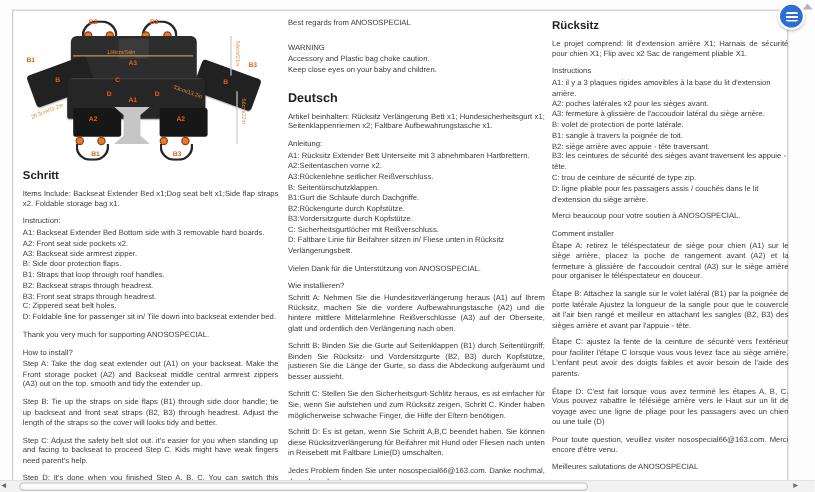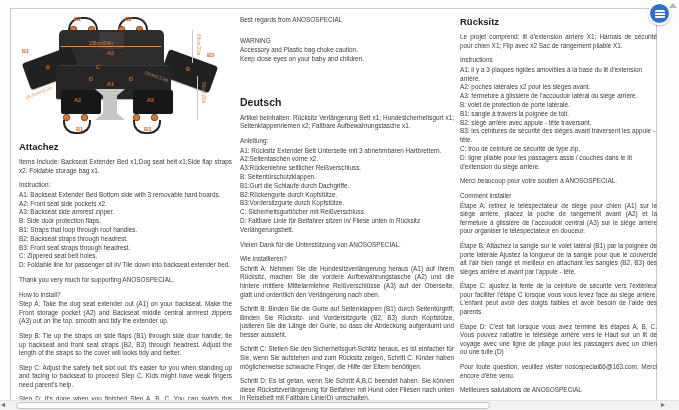--- a/index.html
+++ b/index.html
@@ -7,21 +7,21 @@
   .stage{position:relative;width:679px;height:410px;background:#fdfdfd;}
   .page{position:absolute;left:10px;top:8px;width:647px;height:402px;background:#fff;
     border:1px solid #cbcbcb;border-bottom:none;box-sizing:border-box;}
   .col{position:absolute;top:7px;color:#3a3a3a;}
   .col1{left:8px;width:213px;top:5px;}
   .col2{left:229px;width:214px;}
   .col3{left:449px;width:197px;}
   .p{font-size:6.4px;line-height:8.6px;margin:0 0 6px;text-align:justify;}
   .li{font-size:6.4px;line-height:8.8px;margin:0;text-align:left;}
   .h{font-size:9.5px;font-weight:bold;color:#222;margin:0 0 6px;}
-  .h-mid{margin-top:32px;font-size:10.5px;}
+  .h-mid{margin-top:12px;font-size:10.5px;}
   .gap-top{margin-top:12px;}
   .tight{margin-bottom:1px;}
   
   .diagram{position:relative;width:204px;height:119px;margin:2px 0 6px 0;}
   .backrest{position:absolute;left:40px;top:14px;width:105px;height:39px;background:#2d2d2d;border-radius:5px 5px 2px 2px;}
   .armrest{position:absolute;left:80px;top:16px;width:25px;height:17px;background:#3b3b3b;border-radius:2px;}
   .seat{position:absolute;left:37px;top:49px;width:115px;height:34px;background:#262626;border-radius:2px;box-shadow:0 1px 1px rgba(0,0,0,.3);}
   .seam{position:absolute;left:40px;top:49px;width:109px;height:0;border-top:1px solid #3e3e3e;}
   .pocket{position:absolute;top:74px;width:40px;height:24px;background:#171717;border-radius:2px;}
   .pk-l{left:42px;} .pk-r{left:114px;}
@@ -104,21 +104,21 @@
         <div class="dimline-h" style="left:42px;top:30px;width:100px;"></div>
         <span class="dim" style="left:70px;top:25px;">138cm/54in</span>
         <div class="dimline-v" style="left:173px;top:14px;height:33px;"></div>
         <span class="dim rot90" style="left:182px;top:18px;">54cm/21in</span>
         <span class="dim" style="left:125px;top:58px;transform:rotate(20deg);">33cm/13.2in</span>
         <div class="dimline-v" style="left:178px;top:60px;height:44px;"></div>
         <span class="dim rot90" style="left:187px;top:66px;">56cm/22in</span>
         <span class="dim" style="left:6px;top:74px;transform:rotate(-22deg);">28.5cm/11.2in</span>
       </div>
 
-      <div class="h">Attachez</div>
+      <div class="h">Schritt</div>
       <p class="p">Items Include: Backseat Extender Bed x1;Dog seat belt x1;Side flap straps x2. Foldable storage bag x1.</p>
       <p class="p tight">Instruction:</p>
       <div>
         <div class="li">A1: Backseat Extender Bed Bottom side with 3 removable hard boards.</div>
         <div class="li">A2: Front seat side pockets x2.</div>
         <div class="li">A3: Backseat side armrest zipper.</div>
         <div class="li">B: Side door protection flaps.</div>
         <div class="li">B1: Straps that loop through roof handles.</div>
         <div class="li">B2: Backseat straps through headrest.</div>
         <div class="li">B3: Front seat straps through headrest.</div>

